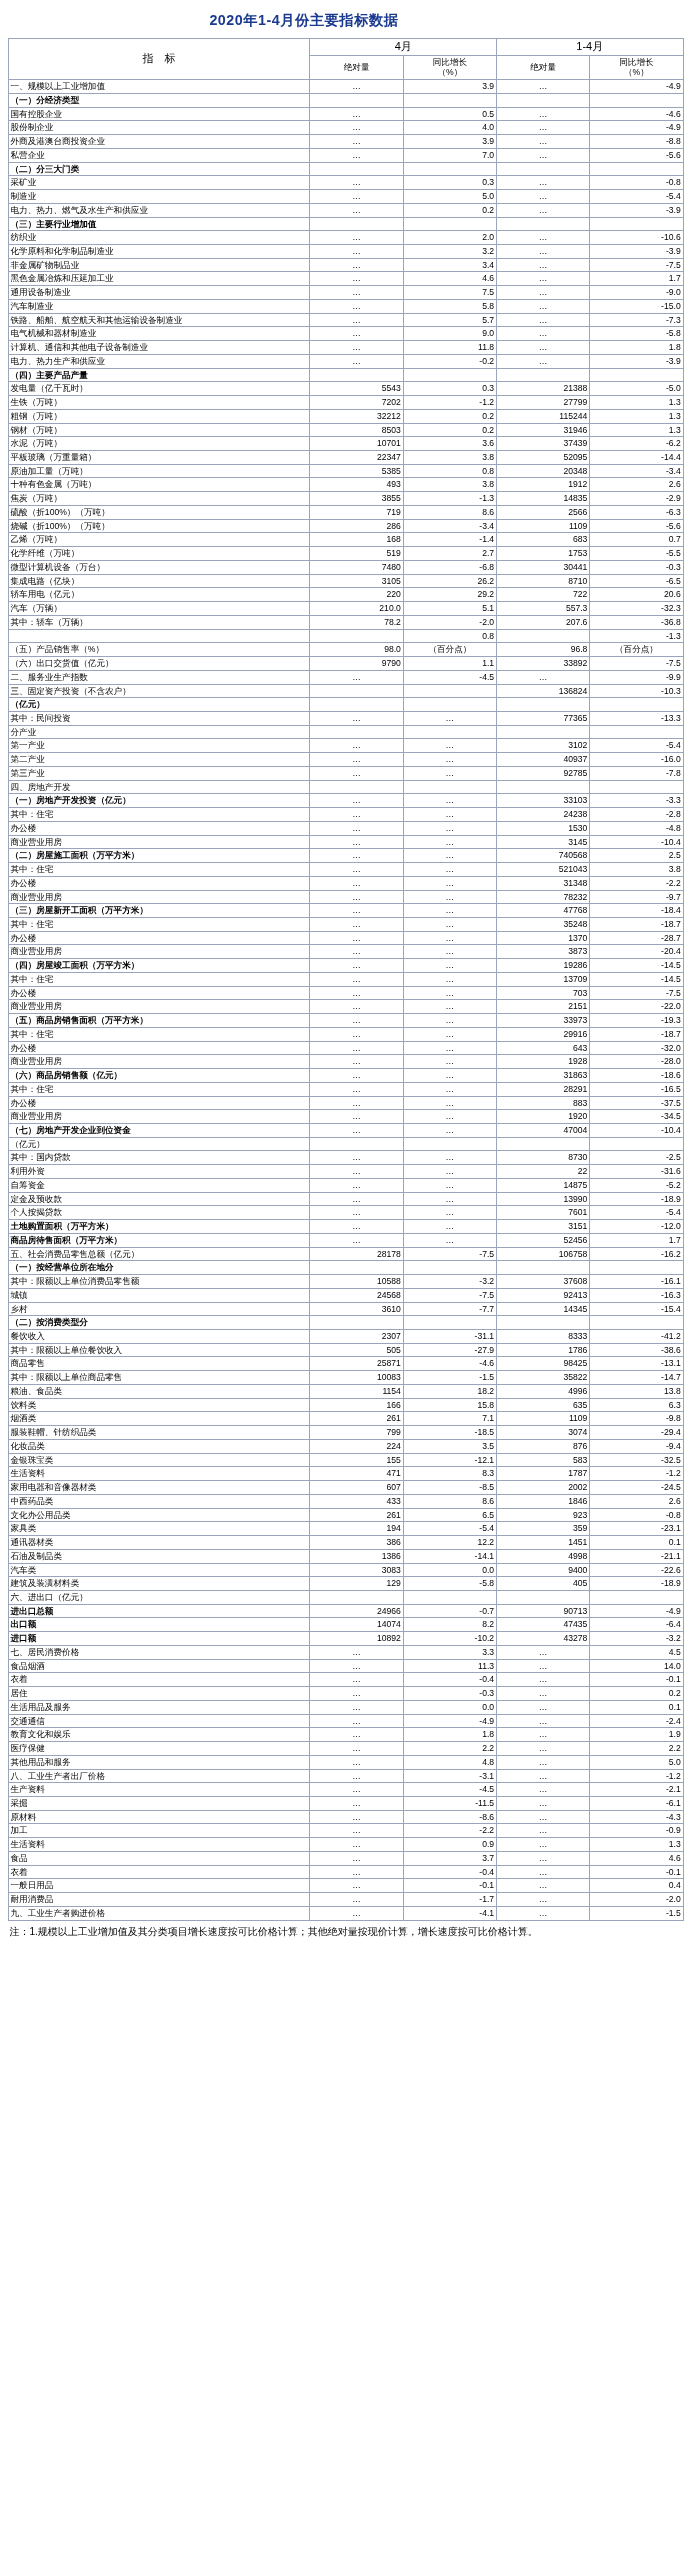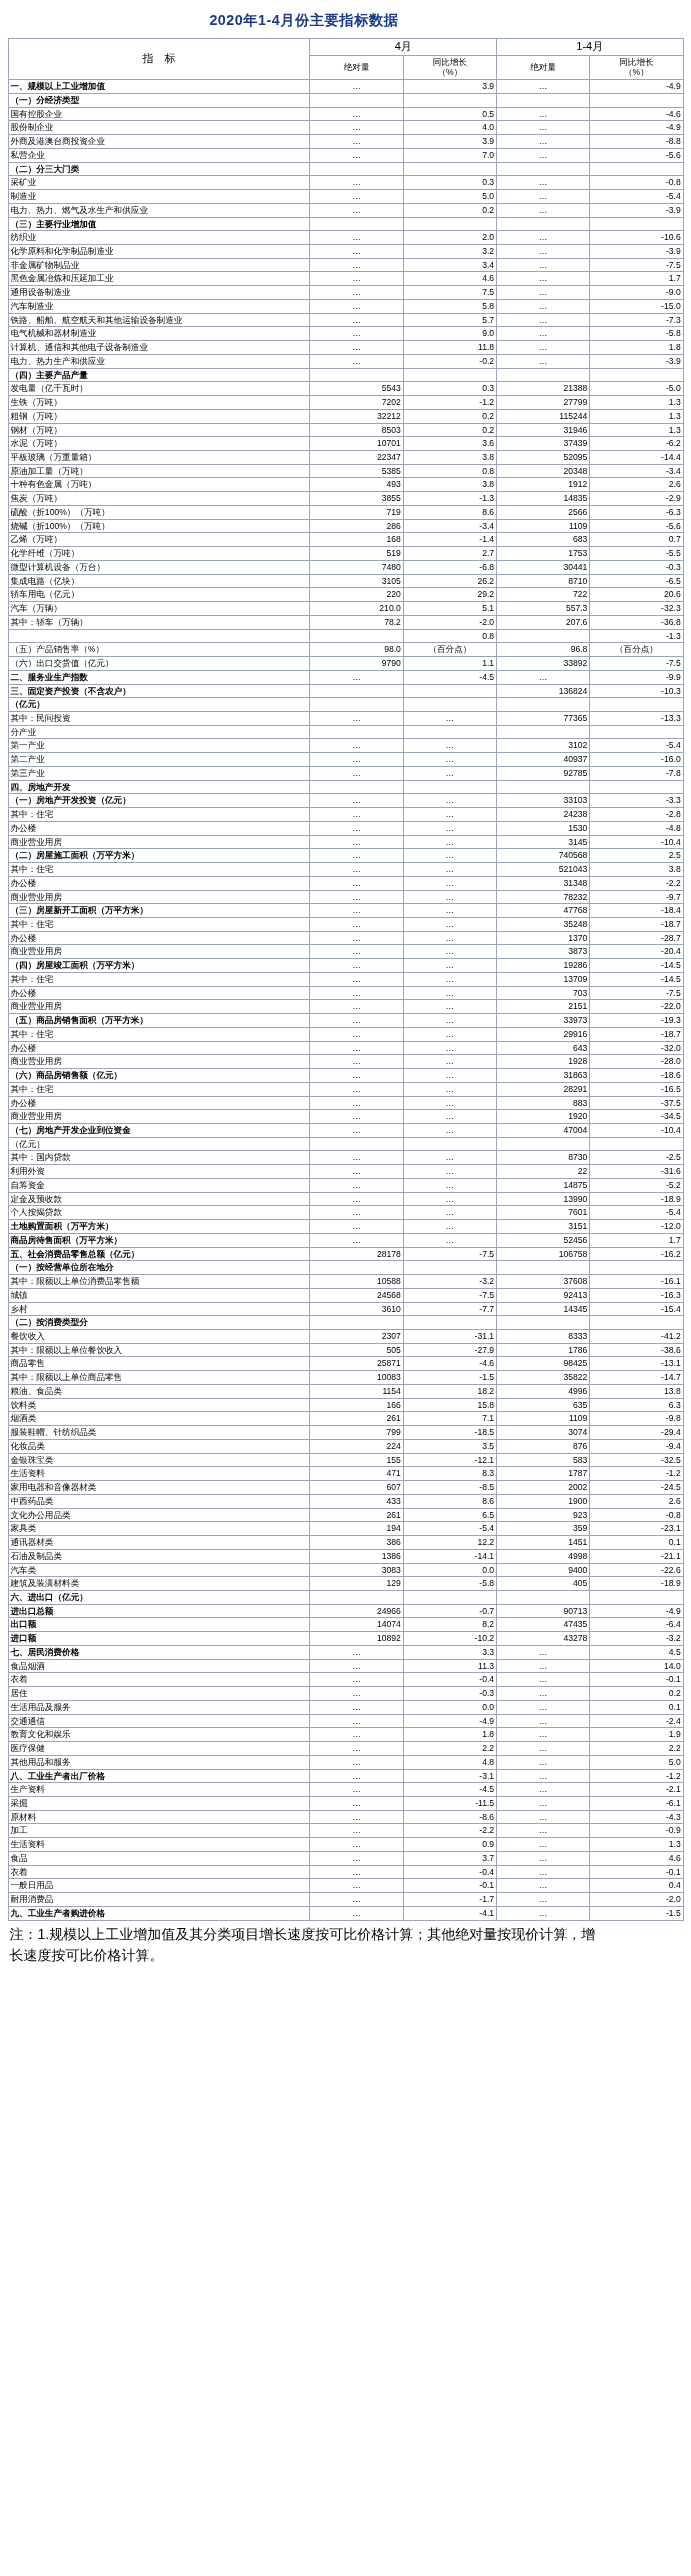--- a/index.html
+++ b/index.html
@@ -33,27 +33,27 @@
     text-align:center;
     font-weight:normal;
     font-size:11px;
     background:#fff;
   }
   .c-ind{width:301px;}
   .c-num{width:93px;}
   td.ind{text-align:left;padding-left:2.9px;white-space:nowrap;overflow:hidden;}
   td.num{text-align:right;padding-right:5.7px;white-space:nowrap;}
   td.numc{text-align:center;white-space:nowrap;}
-  .lvl0{font-weight:bold;padding-left:1.9px;}
+  .lvl0{font-weight:normal;padding-left:1.9px;}
   .lvl1{padding-left:15.3px;font-weight:bold;}
   .lvl2{padding-left:29px;}
   .lvl3{padding-left:42px;}
   .hdr-sub{font-size:8.6px;}
   .note{
-    font-size:14px;
+    font-size:10px;
     line-height:1.5;
     padding-top:3.8px;
     color:#000;
   }
   .note div{padding-left:1.9px;text-indent:0;}
 </style>
 </head>
 <body>
 
 <div class="page">
@@ -800,21 +800,21 @@
           <td class="ind lvl3">家用电器和音像器材类</td>
           <td class="num">607</td>
           <td class="num">-8.5</td>
           <td class="num">2002</td>
           <td class="num">-24.5</td>
         </tr>
         <tr>
           <td class="ind lvl3">中西药品类</td>
           <td class="num">433</td>
           <td class="num">8.6</td>
-          <td class="num">1900</td>
+          <td class="num">1846</td>
           <td class="num">2.6</td>
         </tr>
         <tr>
           <td class="ind lvl3">文化办公用品类</td>
           <td class="num">261</td>
           <td class="num">6.5</td>
           <td class="num">923</td>
           <td class="num">-0.8</td>
         </tr>
         <tr>

